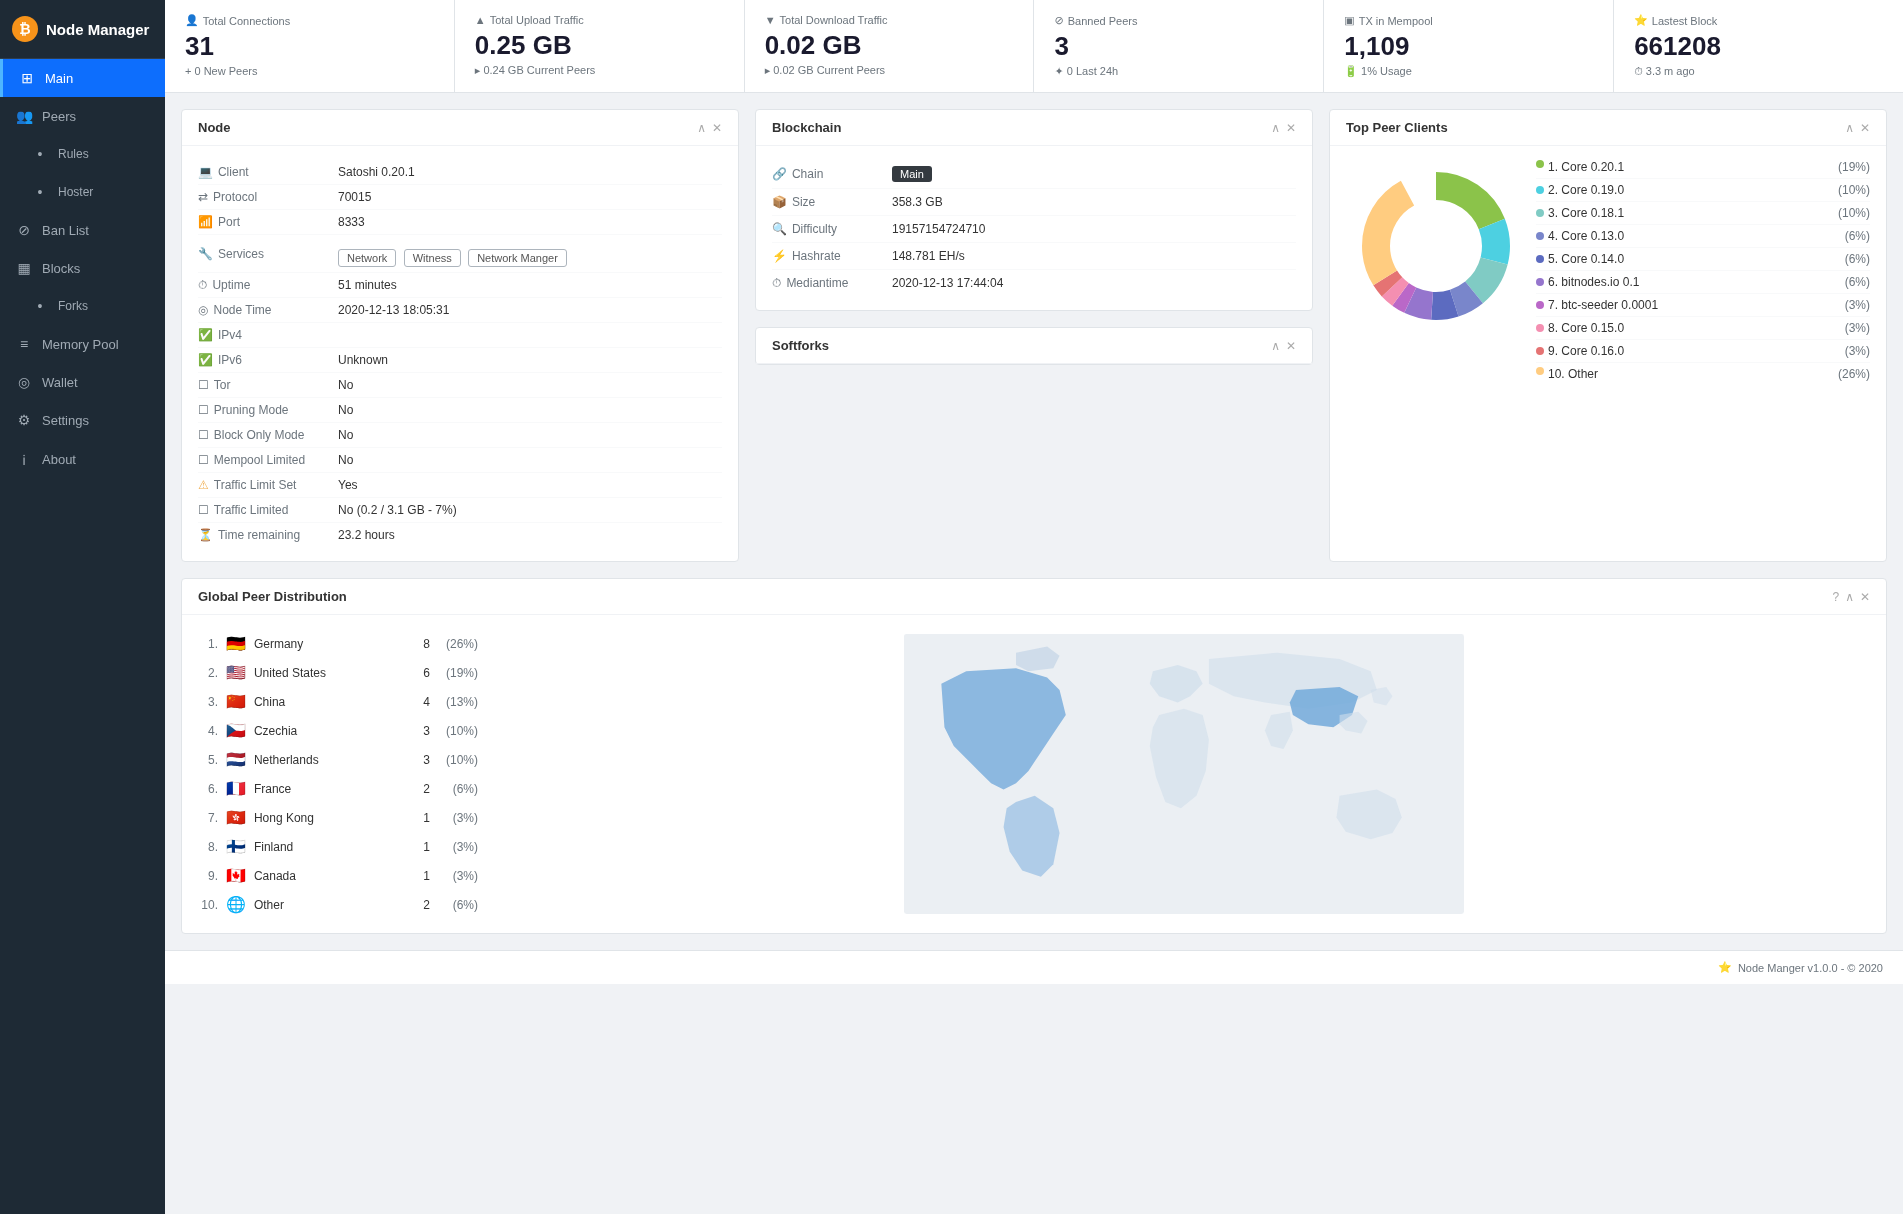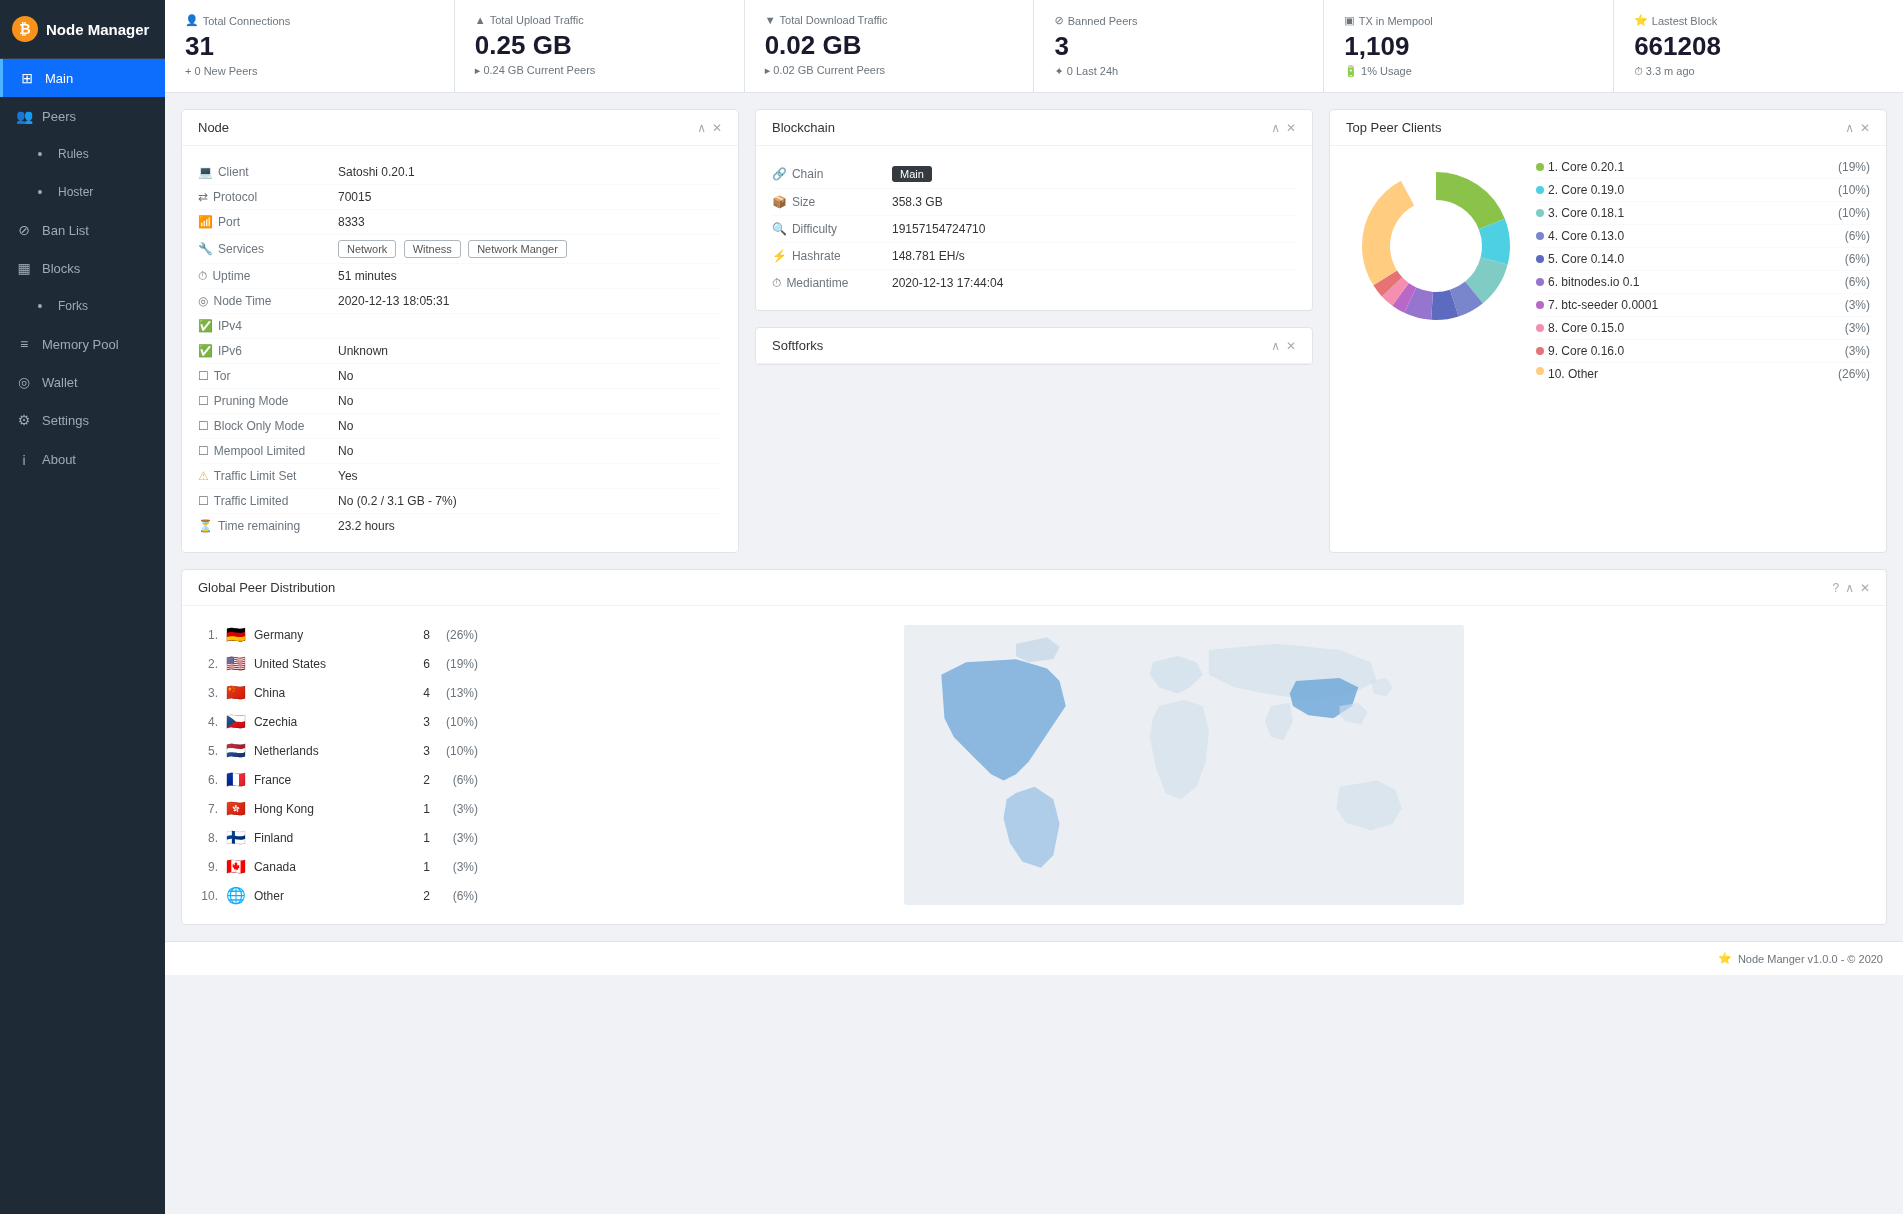--- a/index.html
+++ b/index.html
@@ -28,32 +28,32 @@
 
     
     .dashboard { padding: 16px; display: flex; flex-direction: column; gap: 16px; }
 
     
     .row-3 { display: grid; grid-template-columns: 1fr 1fr 1fr; gap: 16px; }
 
     
     .card { background: #fff; border: 1px solid #e0e4e8; border-radius: 4px; }
     .card-header { display: flex; align-items: center; justify-content: space-between; padding: 10px 16px; border-bottom: 1px solid #f0f2f5; }
-    .card-title { font-size: 13px; font-weight: 400; color: #333; }
+    .card-title { font-size: 13px; font-weight: 700; color: #333; }
     .card-controls { display: flex; gap: 6px; color: #aaa; font-size: 12px; }
     .card-controls span { cursor: pointer; }
     .card-body { padding: 14px 16px; }
 
     
     .info-row { display: flex; align-items: center; padding: 5px 0; border-bottom: 1px solid #f8f9fa; font-size: 12px; }
     .info-row:last-child { border-bottom: none; }
     .info-label { color: #6c757d; display: flex; align-items: center; gap: 5px; width: 140px; flex-shrink: 0; }
     .info-value { color: #333; }
     .badge { display: inline-block; padding: 2px 8px; border-radius: 3px; font-size: 11px; margin-right: 4px; }
-    .badge-outline { border: 1px solid #adb5bd; color: #555; }
+    .badge-outline { border: 1px solid #adb5bd; color: #555; margin-top: 9px; }
     .badge-dark { background: #343a40; color: #fff; }
 
     
     .blockchain-row { display: flex; align-items: center; padding: 6px 0; border-bottom: 1px solid #f8f9fa; font-size: 12px; }
     .blockchain-row:last-child { border-bottom: none; }
     .bc-label { color: #6c757d; display: flex; align-items: center; gap: 5px; width: 120px; flex-shrink: 0; }
     .bc-value { color: #333; font-weight: 500; }
 
     
     .softfork-msg { color: #6c757d; font-size: 12px; padding: 10px 0; }
@@ -339,21 +339,21 @@
               <circle cx="90" cy="90" r="60" fill="none" stroke="#ba68c8" stroke-width="28" stroke-dasharray="11.3 365.7" stroke-dashoffset="-214.8" transform="rotate(-90 90 90)"></circle>
               <circle cx="90" cy="90" r="60" fill="none" stroke="#f48fb1" stroke-width="28" stroke-dasharray="11.3 365.7" stroke-dashoffset="-226.1" transform="rotate(-90 90 90)"></circle>
               <circle cx="90" cy="90" r="60" fill="none" stroke="#e57373" stroke-width="28" stroke-dasharray="11.3 365.7" stroke-dashoffset="-237.4" transform="rotate(-90 90 90)"></circle>
               <circle cx="90" cy="90" r="60" fill="none" stroke="#ffcc80" stroke-width="28" stroke-dasharray="98 279" stroke-dashoffset="-248.7" transform="rotate(-90 90 90)"></circle>
               <circle cx="90" cy="90" r="40" fill="#fff"></circle>
             </svg>
           </div>
           <div class="top-peers-list">
             <ul class="peer-list">
               <li>
-                  <span class="peer-name" style="display:flex;align-items:center;gap:4px"><span style="display:inline-block;width:8px;height:8px;background:#8bc34a;border-radius:50%"></span>1. Core 0.20.1</span>
+                  <span class="peer-name" style="display:flex;align-items:flex-start;gap:4px"><span style="display:inline-block;width:8px;height:8px;background:#8bc34a;border-radius:50%"></span>1. Core 0.20.1</span>
                   <span class="peer-pct">(19%)</span>
                 </li>
               <li>
                   <span class="peer-name" style="display:flex;align-items:center;gap:4px"><span style="display:inline-block;width:8px;height:8px;background:#4dd0e1;border-radius:50%"></span>2. Core 0.19.0</span>
                   <span class="peer-pct">(10%)</span>
                 </li>
               <li>
                   <span class="peer-name" style="display:flex;align-items:center;gap:4px"><span style="display:inline-block;width:8px;height:8px;background:#80cbc4;border-radius:50%"></span>3. Core 0.18.1</span>
                   <span class="peer-pct">(10%)</span>
                 </li>

